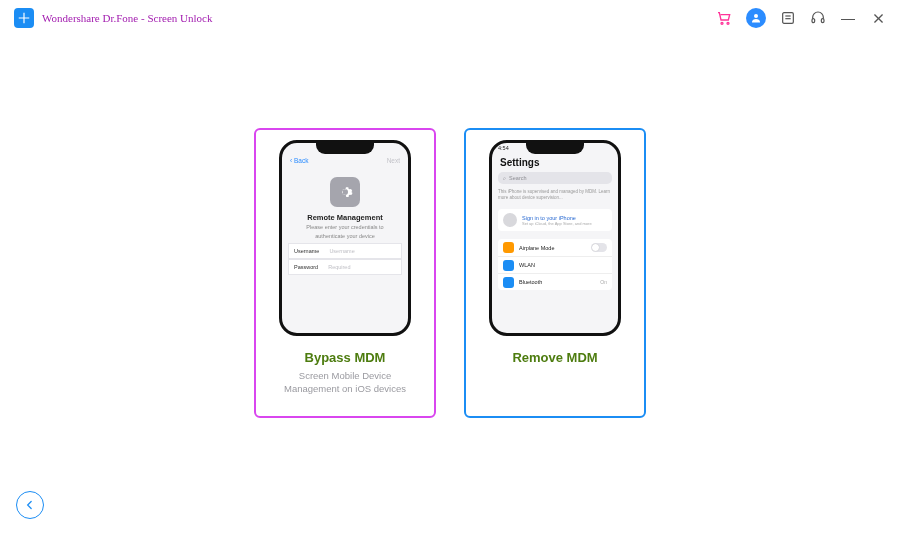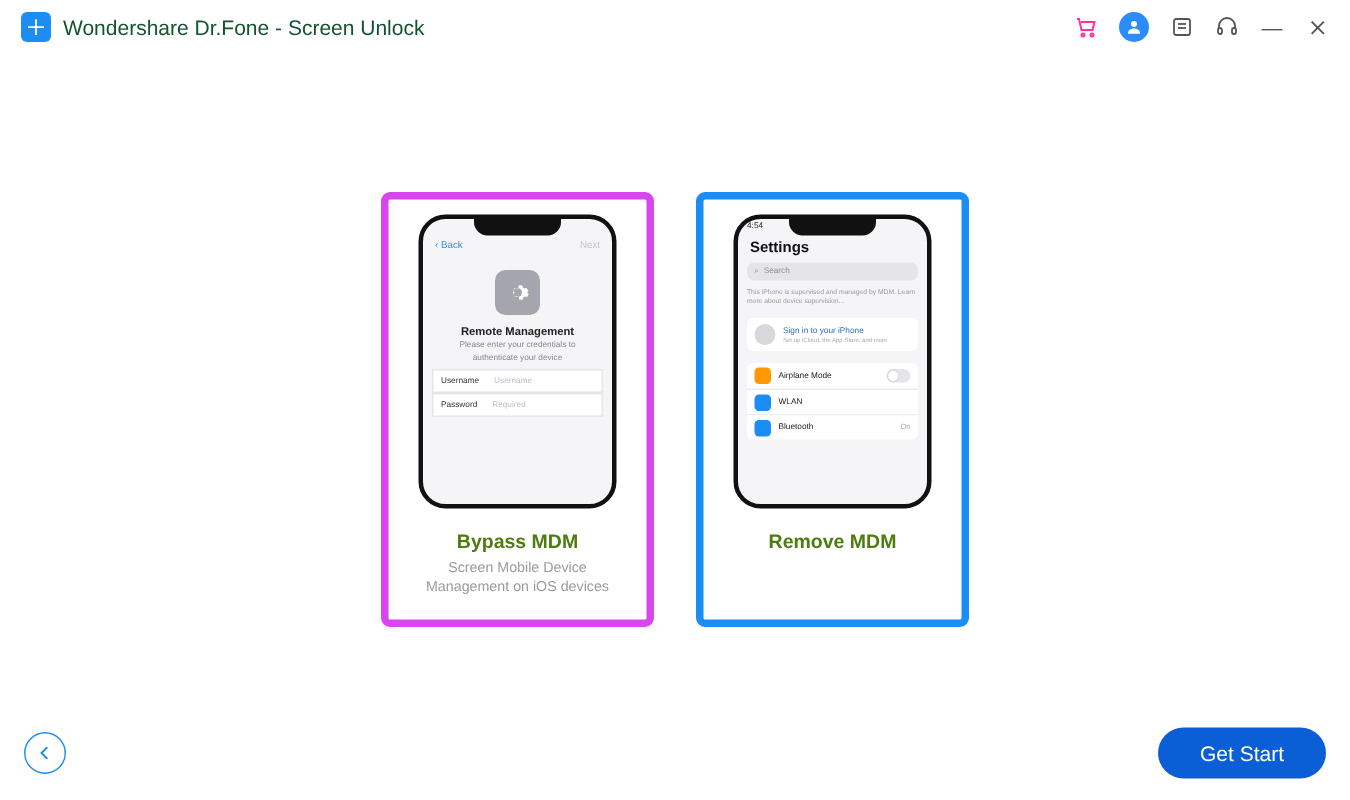--- a/index.html
+++ b/index.html
@@ -11,41 +11,41 @@
 .titlebar {
   height: 36px; display: flex; align-items: center;
   padding: 0 14px; color: #4a4a52;
 }
 .logo {
   width: 20px; height: 20px; border-radius: 4px;
   background: #1b8df4; display: flex; align-items: center;
   justify-content: center; margin-right: 8px;
 }
 .logo svg { width: 14px; height: 14px; fill: #fff; }
-.titlebar-title { font-size: 14px; color: #14532d; flex: 1; }
+.titlebar-title { font-size: 11px; color: #a21caf; flex: 1; font-family: Liberation Serif, serif; }
 .titlebar-icons { display: flex; align-items: center; gap: 14px; }
 .cart-icon { width: 16px; height: 16px; color: #ff3399; }
 .avatar {
   width: 20px; height: 20px; border-radius: 50%;
   background: #2b8cff; display: flex;
   align-items: center; justify-content: center;
 }
 .avatar svg { width: 12px; height: 12px; fill: #fff; }
 .tb-icon { width: 16px; height: 16px; color: #555; stroke: #555; }
 .minimize, .close {
   width: 16px; height: 16px; display: flex; align-items: center;
   justify-content: center; font-size: 14px; color: #555;
 }
 .main { padding: 46px 92px 0; }
 .page-title { font-size: 19px; font-weight: 700; color: #1f1f1f; }
 .cards {
   display: flex; justify-content: center; gap: 28px; margin-top: 46px;
 }
 .card {
-  width: 182px; height: 290px; border: 5px solid #d946ef;
+  width: 182px; height: 290px; border: 2px solid #d946ef;
   border-radius: 6px; padding: 10px 8px 0; cursor: pointer;
   display: flex; flex-direction: column; align-items: center;
 }
 .card.selected { border-color: #1b8df4; }
 .phone {
   width: 132px; height: 196px;
   border: 3px solid #111; border-radius: 18px;
   background: #f5f5f7; position: relative; overflow: hidden;
   flex-shrink: 0;
 }
@@ -276,14 +276,13 @@
 
   </div>
 </div>
 
 <div class="footer">
   <div class="back-btn">
     <svg viewBox="0 0 24 24" fill="none" stroke-width="2.2" stroke-linecap="round">
         <path d="M14 6l-6 6 6 6"></path>
       </svg>
   </div>
-  <div class="start-btn">Get Start</div>
 </div>
 
 </body></html>

